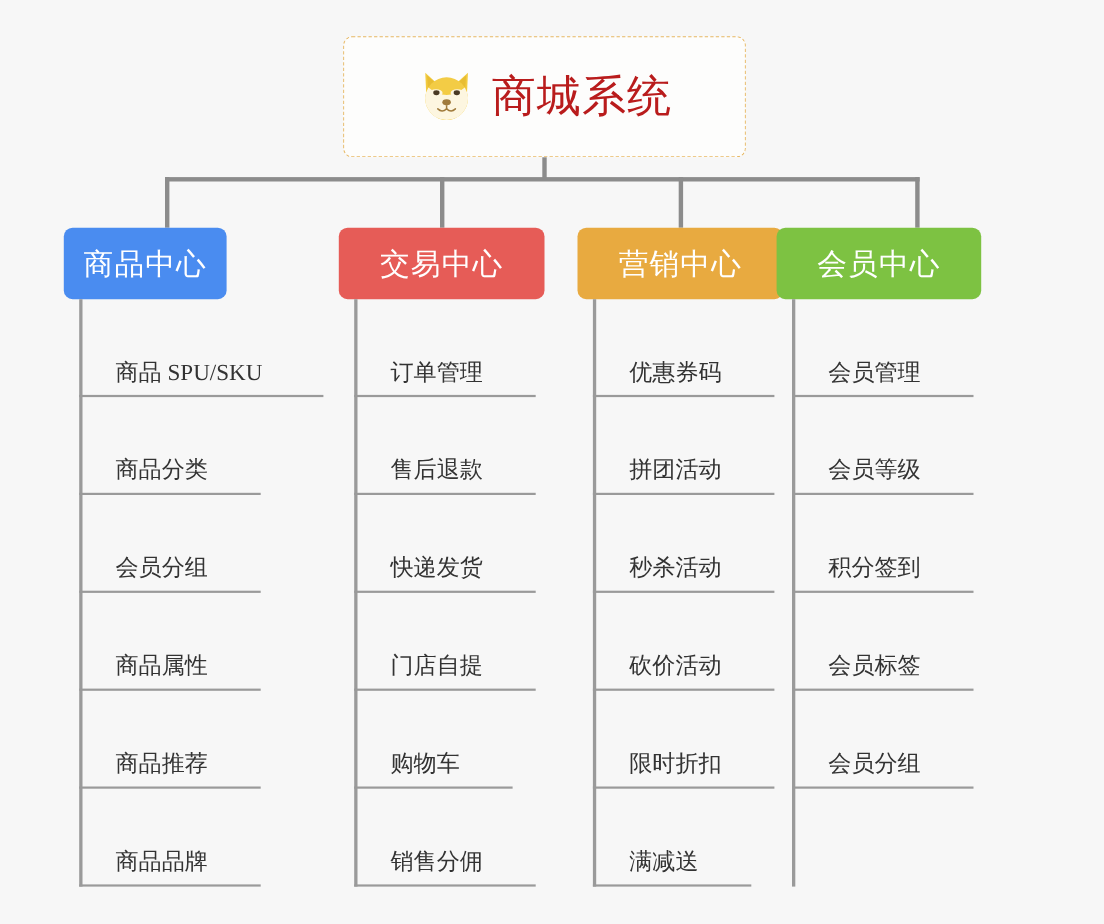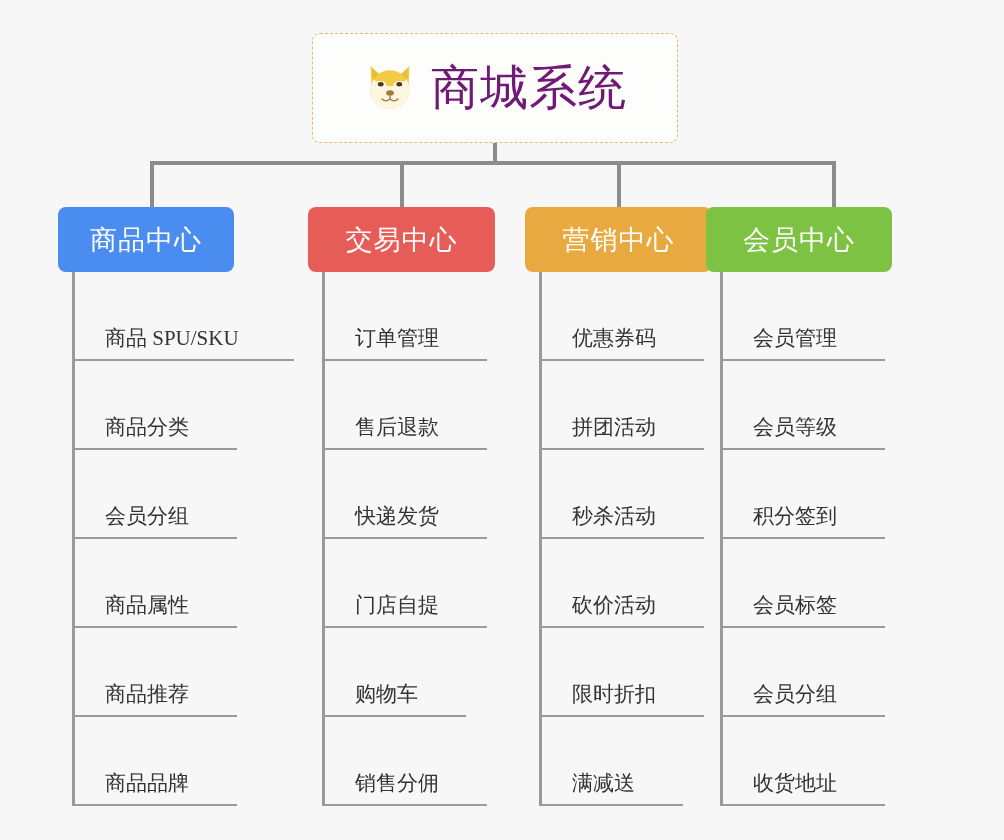--- a/index.html
+++ b/index.html
@@ -35,26 +35,25 @@
     justify-content: center;
     gap: 14px;
   }
   .root-emoji {
     width: 54px;
     height: 54px;
     flex: 0 0 auto;
     display: block;
   }
   .root-title {
-    font-size: 48px;
+    font-size: 40px;
     line-height: 1;
-    color: #701a75;
+    color: #b91c1c;
     letter-spacing: 1px;
     white-space: nowrap;
-    font-family: Liberation Serif, serif;
   }
 
   
   .conn-stub {
     position: absolute;
     left: 493px;
     top: 143px;
     width: 4px;
     height: 21px;
     background: #8c8c8c;
@@ -161,21 +160,21 @@
 
   <div class="conn-stub"></div>
   <div class="conn-bus"></div>
   <div class="conn-drop" style="left:150px"></div>
   <div class="conn-drop" style="left:400px"></div>
   <div class="conn-drop" style="left:617px"></div>
   <div class="conn-drop" style="left:832px"></div>
 
   <div id="columns-host">
       <div class="column" style="left: 58px;">
-        <div class="cat-header" style="width: 176px; background: rgb(74, 140, 240);">
+        <div class="cat-header" style="width: 148px; background: rgb(74, 140, 240);">
           <span>商品中心</span>
         </div>
         <div class="branch">
           <div class="trunk" style="height: 534px;"></div>
           <ul class="leaf-list">
             <li class="leaf-item">
               <span class="leaf-label">商品 SPU/SKU</span>
               <span class="leaf-rule" style="width: 222px;"></span>
             </li>
             <li class="leaf-item">
@@ -289,22 +288,18 @@
               <span class="leaf-rule" style="width: 165px;"></span>
             </li>
             <li class="leaf-item">
               <span class="leaf-label">会员标签</span>
               <span class="leaf-rule" style="width: 165px;"></span>
             </li>
             <li class="leaf-item">
               <span class="leaf-label">会员分组</span>
               <span class="leaf-rule" style="width: 165px;"></span>
             </li>
-            <li class="leaf-item">
-              <span class="leaf-label">收货地址</span>
-              <span class="leaf-rule" style="width: 165px;"></span>
-            </li>
           </ul>
         </div>
       </div>
     </div>
 
 </div>
 
 </body></html>

